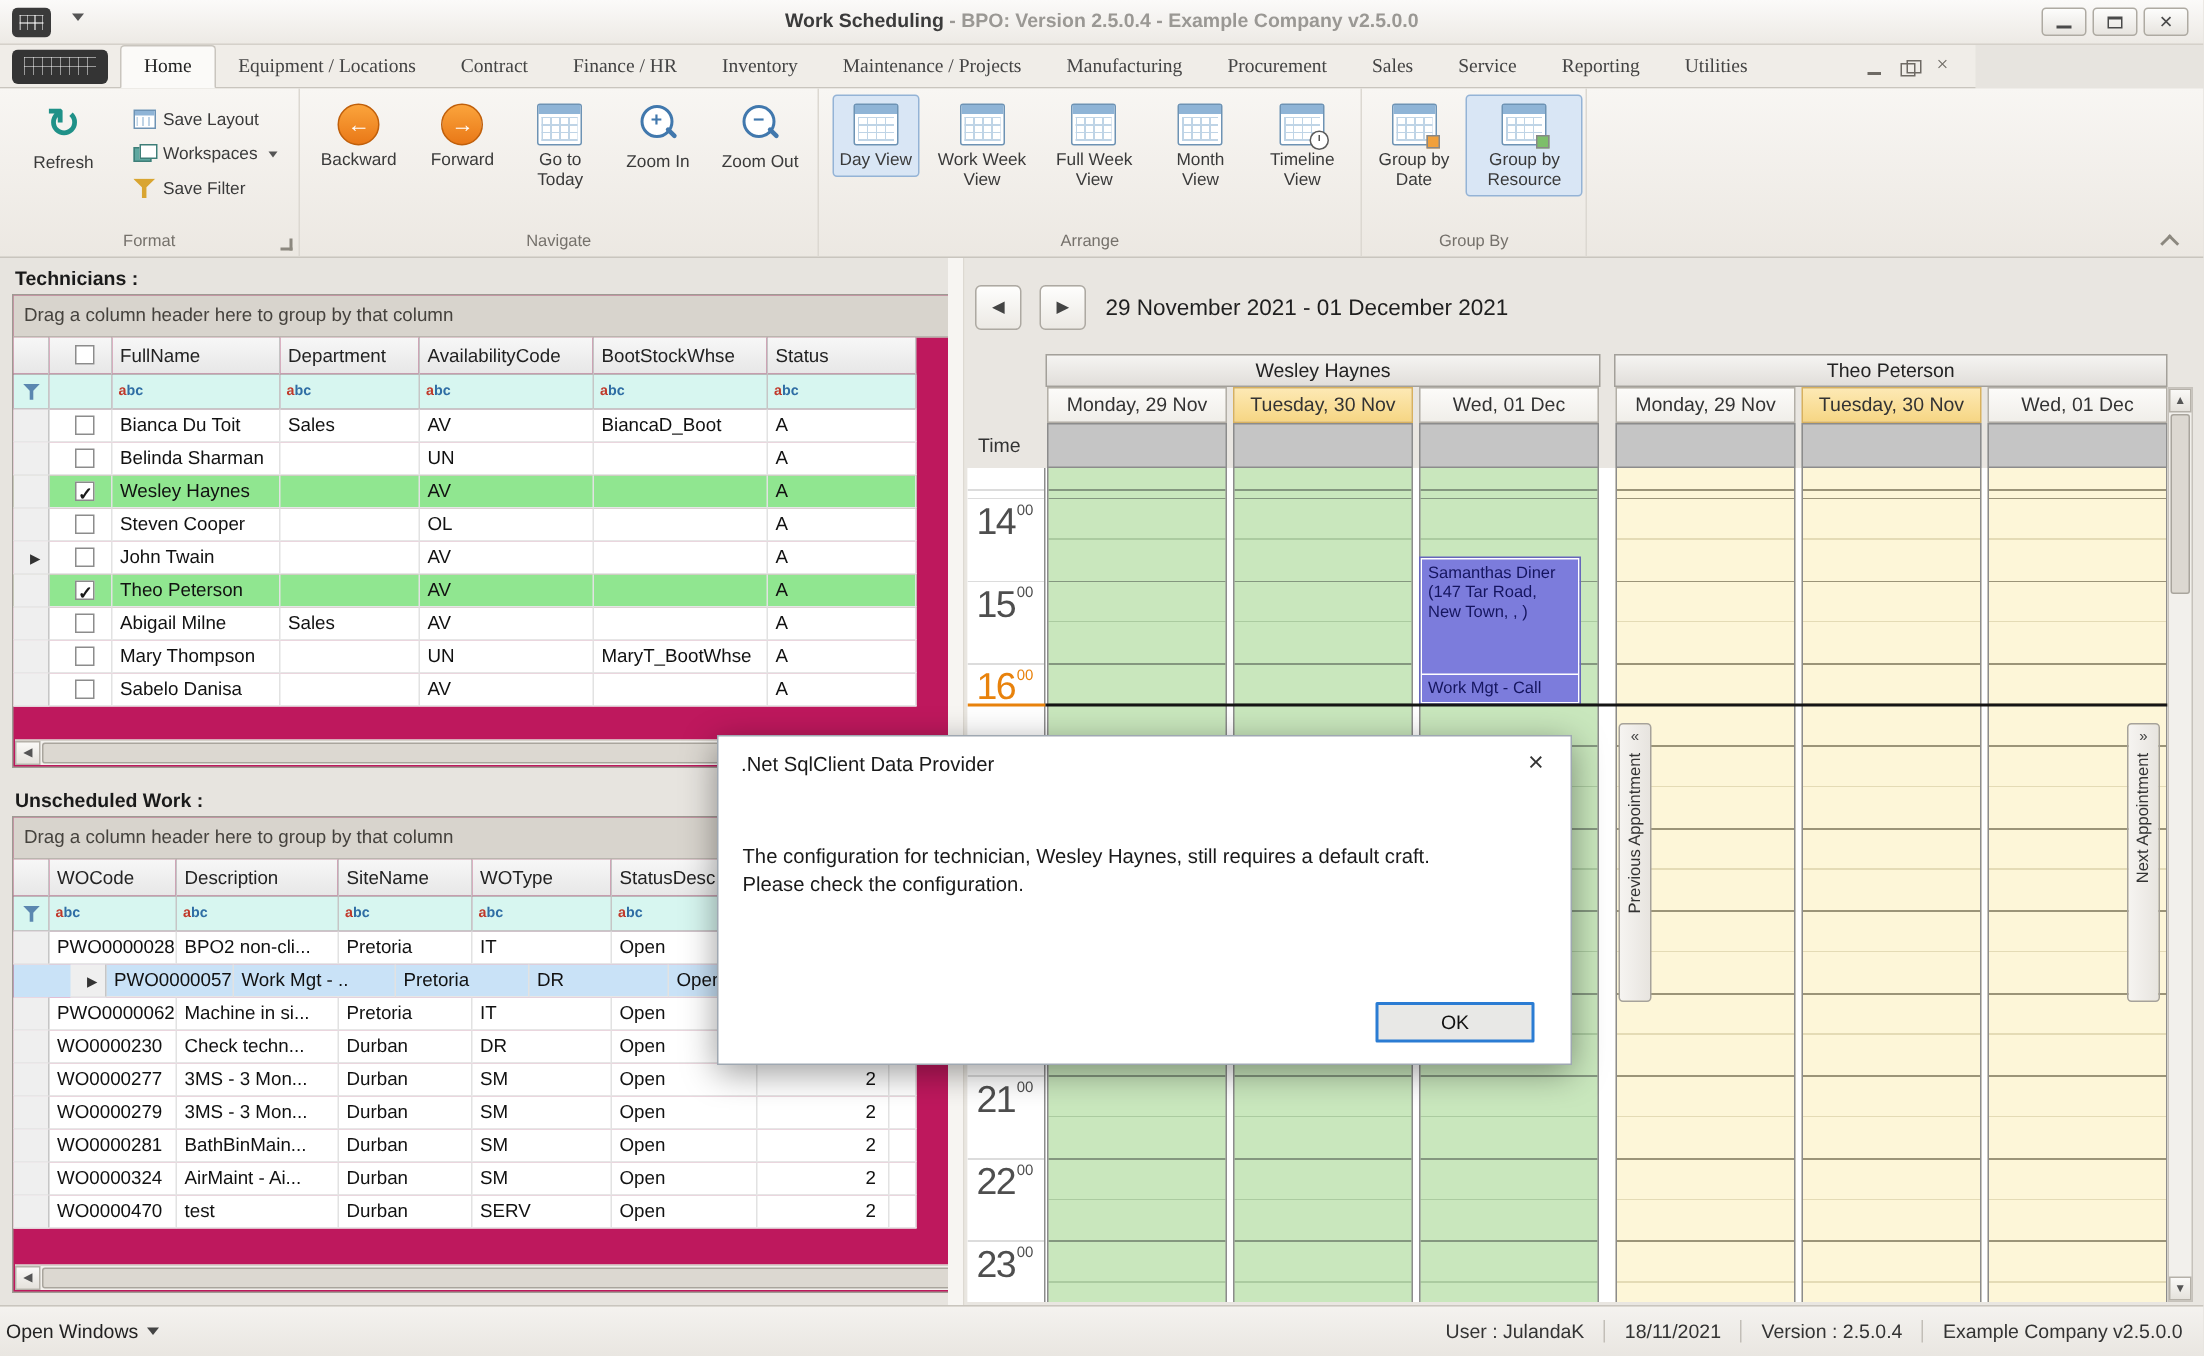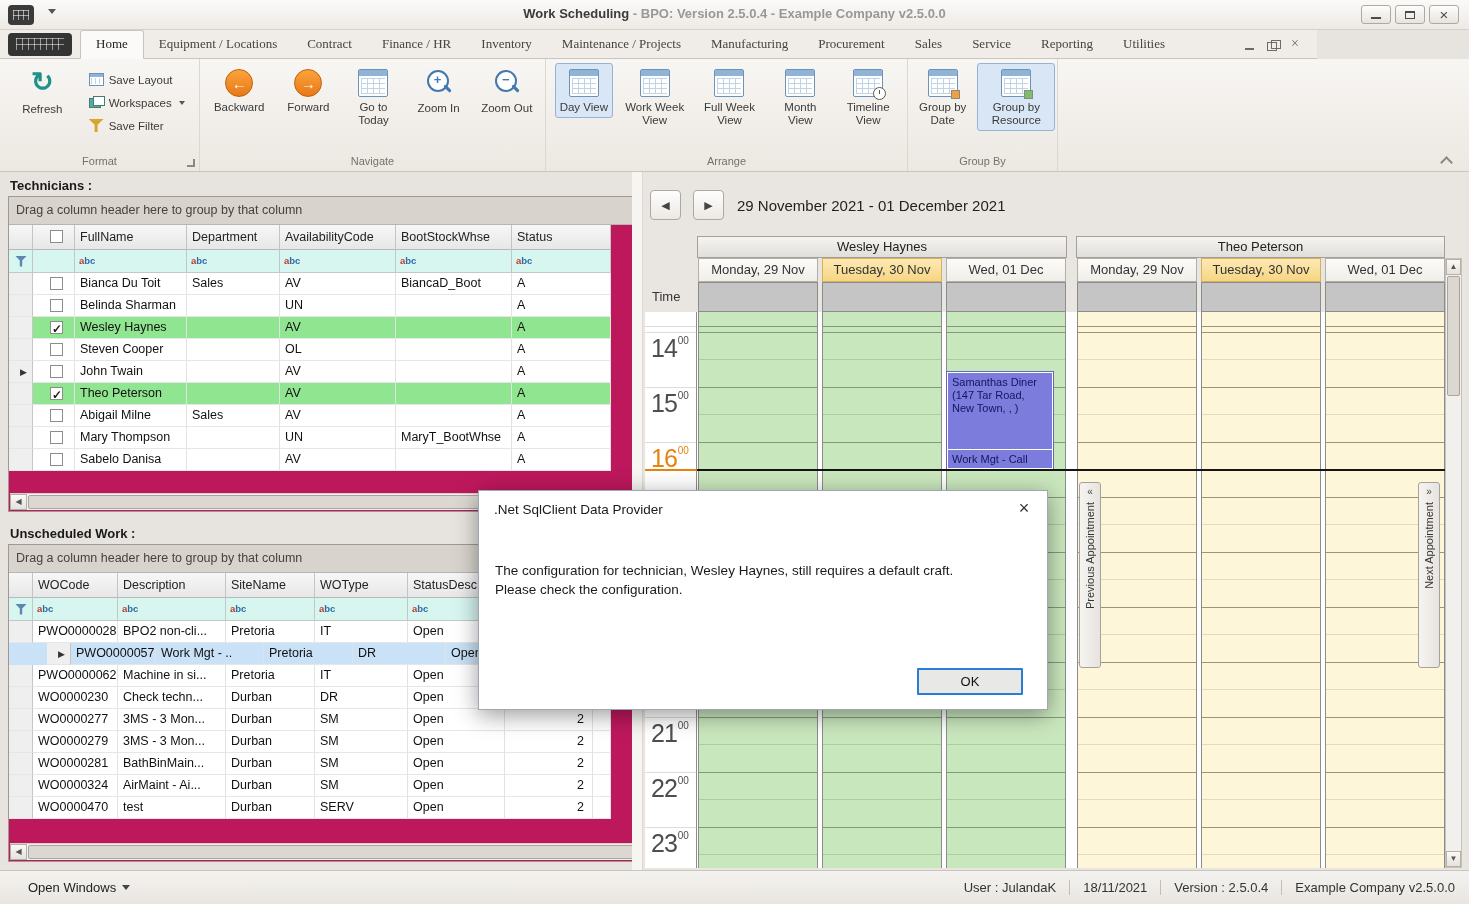--- a/index.html
+++ b/index.html
@@ -206,21 +206,21 @@
   .dlg-title { position:absolute; left:15px; top:11px; font-size:13.5px; color:#1A1A1A; }
   .dlg-close { position:absolute; right:12px; top:6px; width:22px; height:22px; text-align:center; }
   .dlg-close::before { content:"×"; font-size:18px; color:#333; line-height:22px; }
   .dlg-body { position:absolute; left:16px; top:70px; right:16px; font-size:13.5px; color:#1A1A1A; line-height:19px; }
   .dlg-ok { position:absolute; right:24px; bottom:14px; width:106px; height:27px; background:#E8E8E6;
     border:2px solid #2B7CD3; font-size:13px; color:#111; font-family:"Liberation Sans",sans-serif; border-radius:1px; }
 
   
   .statusbar { position:absolute; left:0; bottom:0; width:1469px; height:34px;
     background:linear-gradient(#F4F2EF,#E9E6E1); border-top:1px solid #C9C5BE; display:flex; align-items:center; }
-  .sb-left { display:flex; align-items:center; gap:6px; padding-left:28px; font-size:13px; color:#222; }
+  .sb-left { display:flex; align-items:center; gap:6px; padding-left:4px; font-size:13px; color:#222; }
   .sb-caret { width:0; height:0; border-left:4px solid transparent; border-right:4px solid transparent; border-top:5px solid #444; }
   .sb-right { margin-left:auto; display:flex; align-items:center; gap:13px; padding-right:14px; font-size:13px; color:#333; }
   .sb-sep { width:1px; height:15px; background:#C2BEB7; }
 </style>
 </head>
 <body>
 
 <div id="app">
 
   <div class="titlebar">

